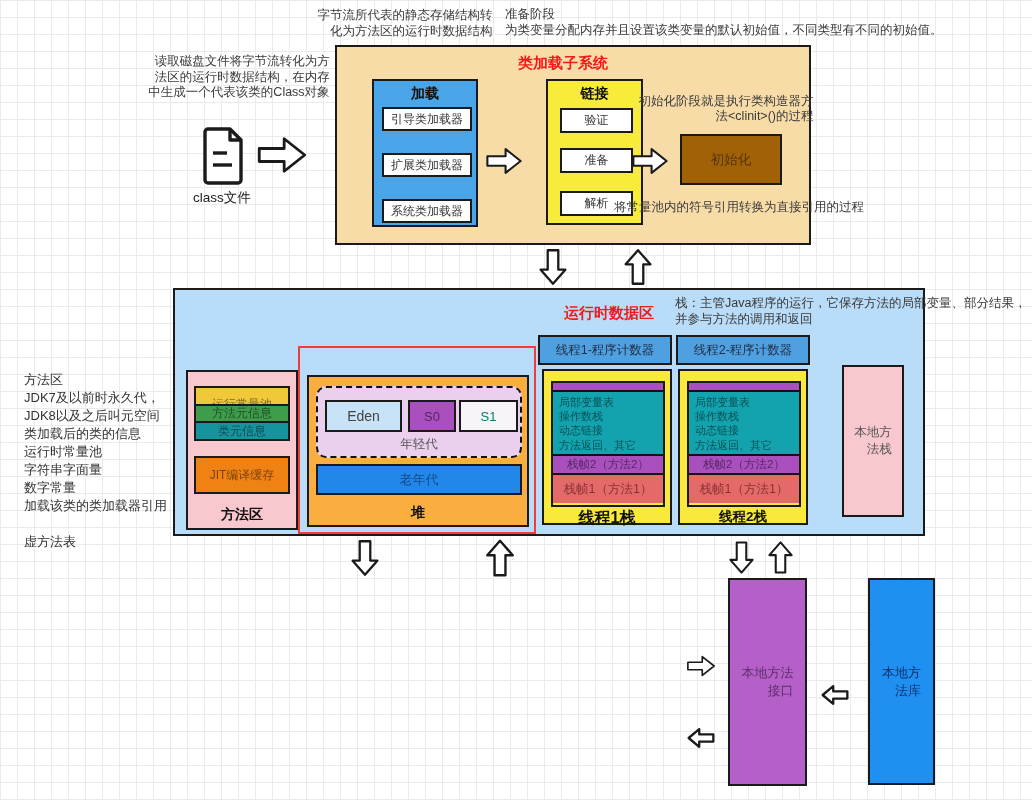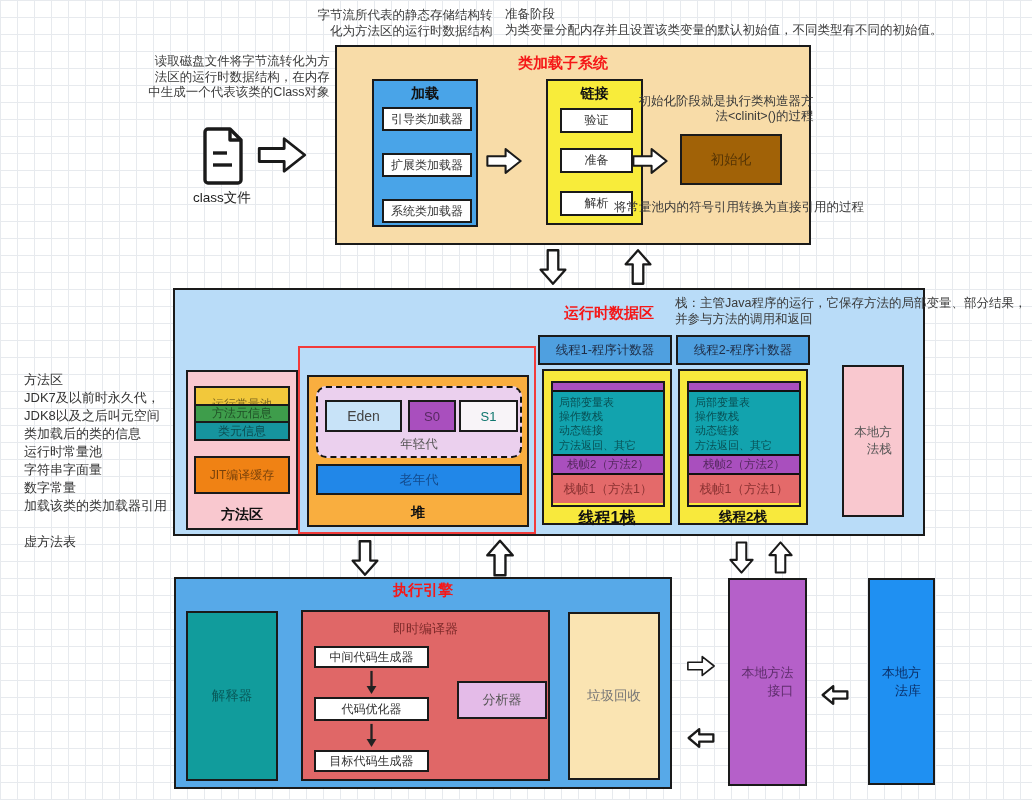--- a/index.html
+++ b/index.html
@@ -169,43 +169,20 @@
     <polygon points="17,3 31,19 23,19 23,41 11,41 11,19 3,19"></polygon>
   </svg>
 
   <svg class="abs blockarrow" style="left:728px;top:539px;" width="27" height="37" viewBox="0 0 34 44">
     <polygon points="11,3 23,3 23,25 31,25 17,41 3,25 11,25"></polygon>
   </svg>
   <svg class="abs blockarrow" style="left:767px;top:539px;" width="27" height="37" viewBox="0 0 34 44">
     <polygon points="17,3 31,19 23,19 23,41 11,41 11,19 3,19"></polygon>
   </svg>
 
-  <div class="abs b2" style="left:174px;top:577px;width:498px;height:212px;background:#57a9e8;">
-    <div class="abs rtitle" style="left:0;right:0;top:2px;text-align:center;">执行引擎</div>
-
-    <div class="abs b2 ctr" style="left:10px;top:32px;width:92px;height:170px;background:#119c9c;font-size:13.5px;color:rgba(0,45,45,0.6);">解释器</div>
-
-    <div class="abs b2" style="left:125px;top:31px;width:249px;height:171px;background:#e06767;">
-      <div class="abs" style="left:0;right:0;top:8px;text-align:center;font-size:13px;color:rgba(60,0,0,0.6);">即时编译器</div>
-      <div class="abs b2 wbox ctr" style="left:11px;top:34px;width:115px;height:22px;">中间代码生成器</div>
-      <svg class="abs" style="left:62px;top:58px;" width="13" height="25" viewBox="0 0 14 28">
-        <line x1="7" y1="1" x2="7" y2="19" stroke="#222" stroke-width="2.6"></line>
-          <polygon points="1.5,18 12.5,18 7,27" fill="#222"></polygon>
-      </svg>
-      <div class="abs b2 wbox ctr" style="left:11px;top:85px;width:115px;height:24px;">代码优化器</div>
-      <svg class="abs" style="left:62px;top:111px;" width="13" height="25" viewBox="0 0 14 28">
-        <line x1="7" y1="1" x2="7" y2="19" stroke="#222" stroke-width="2.6"></line>
-          <polygon points="1.5,18 12.5,18 7,27" fill="#222"></polygon>
-      </svg>
-      <div class="abs b2 wbox ctr" style="left:11px;top:138px;width:115px;height:22px;">目标代码生成器</div>
-      <div class="abs b2 ctr" style="left:154px;top:69px;width:90px;height:38px;background:#e4bbe8;font-size:13px;color:#555;">分析器</div>
-    </div>
-
-    <div class="abs b2 ctr" style="left:392px;top:33px;width:92px;height:168px;background:#fae4b2;font-size:13.5px;color:#777;">垃圾回收</div>
-  </div>
 
   <svg class="abs blockarrow" style="left:686px;top:654px;" width="30" height="24" viewBox="0 0 48 36">
     <polygon points="3,12 26,12 26,3 45,18 26,33 26,24 3,24"></polygon>
   </svg>
   <svg class="abs blockarrow" style="left:686px;top:726px;" width="30" height="24" viewBox="0 0 34 26">
     <polygon points="31,9 15,9 15,3 3,13 15,23 15,17 31,17"></polygon>
   </svg>
 
   <div class="abs b2 ctr pre" style="left:728px;top:578px;width:79px;height:208px;background:#b560c9;font-size:13px;line-height:18px;color:rgba(20,0,30,0.55);">本地方法
 接口</div>

